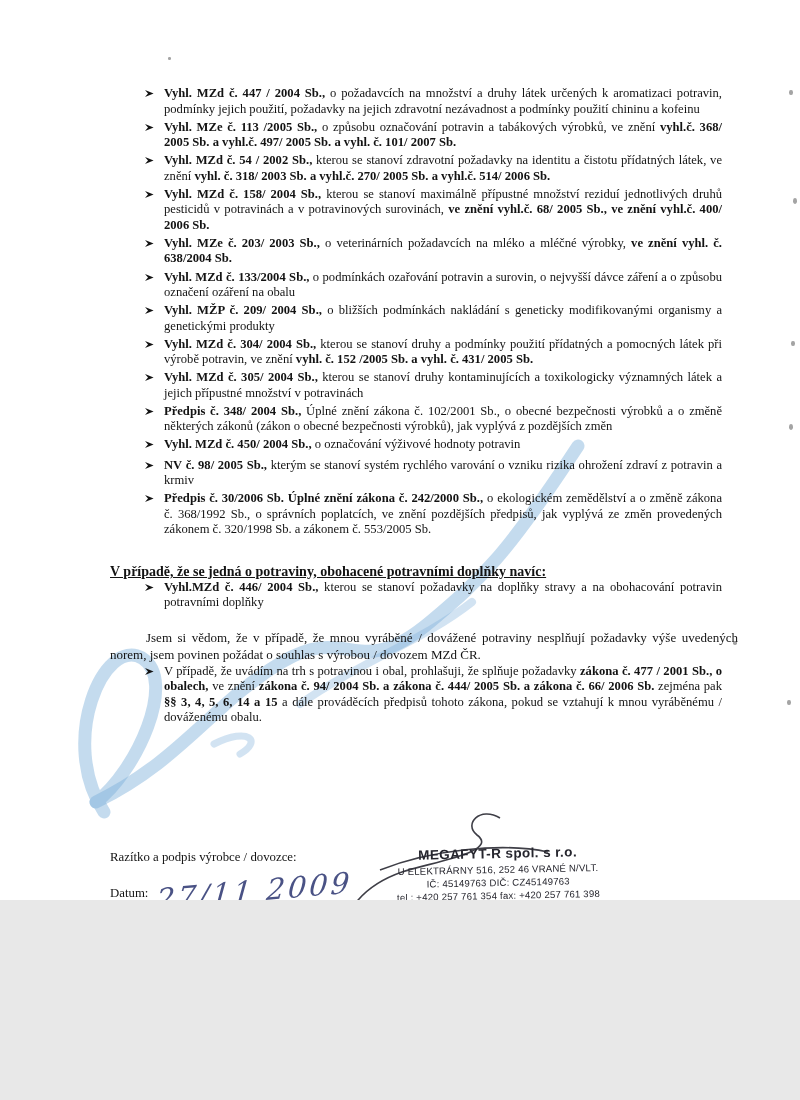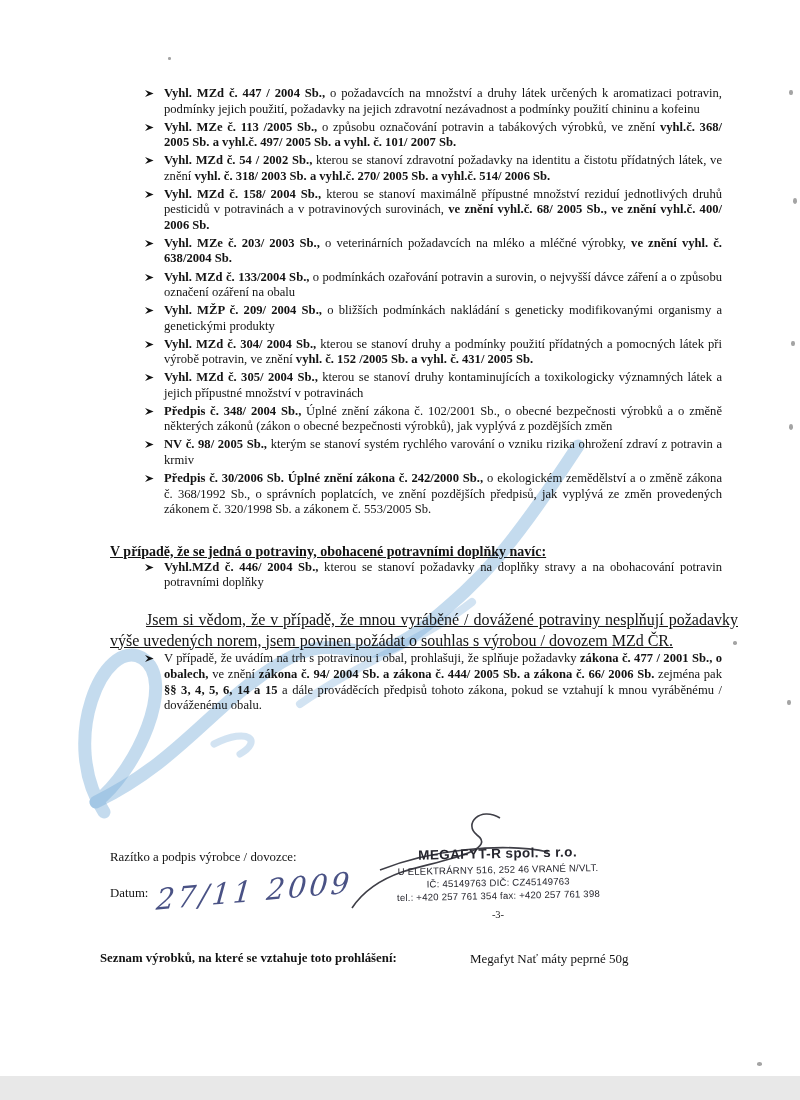--- a/index.html
+++ b/index.html
@@ -1,19 +1,19 @@
 <!DOCTYPE html>
 <html><head>
 <meta charset="utf-8">
 <style>
   * { margin:0; padding:0; box-sizing:border-box; }
   html,body { background:#e8e8e8; }
   .page {
     position:relative;
-    width:800px; height:1076px;
+    width:800px; height:900px;
     margin:0 auto;
     background:#ffffff;
     font-family:"Liberation Serif", serif;
     color:#131313;
     overflow:hidden;
   }
   .watermark { position:absolute; left:0; top:0; pointer-events:none; z-index:0; }
   .flow { position:relative; z-index:1; }
   .reg-list { list-style:none; margin:0 78px 0 145px; }
   .reg-list.first { margin-top:86px; }
@@ -26,22 +26,22 @@
   .marker { flex:0 0 12px; padding-top:2px; }
   .itext { flex:1; }
   .b { font-weight:bold; }
   .subheading {
     margin:26px 78px 0 110px;
     font-size:14px; font-weight:bold;text-decoration:underline;
   }
   .reg-list.supplement { }
   .declaration {
     margin:19px 62px 0 110px;
-    font-size:16px; line-height:1.3;
-    text-align:justify; text-indent:36px;text-decoration:underline;
+    font-size:13px; line-height:1.3;
+    text-align:justify; text-indent:36px;
   }
   .reg-list.packaging { }
   .abs { position:absolute; z-index:2; }
   .label-text { font-size:12.8px; }
   .stamp-sig-label { left:110px; top:850px; }
   .date-label { left:110px; top:886px; }
   .handwritten-date {
     left:156px; top:874px;
     font-family:"DejaVu Serif", serif;
     font-style:italic;
@@ -152,20 +152,26 @@
           <span class="itext"><span class="b">Vyhl. MZd č. 305/ 2004 Sb.,</span><span> kterou se stanoví druhy kontaminujících a toxikologicky významných látek a jejich přípustné množství v potravinách</span></span>
         </li>
 
         <li class="reg-item">
           <span class="marker"><svg width="11" height="11" viewBox="0 0 11 11">
               <polygon points="0,2 8.6,5.5 0,9 3,5.5" fill="#131313"></polygon>
             </svg></span>
           <span class="itext"><span class="b">Předpis č. 348/ 2004 Sb.,</span><span> Úplné znění zákona č. 102/2001 Sb., o obecné bezpečnosti výrobků a o změně některých zákonů (zákon o obecné bezpečnosti výrobků), jak vyplývá z pozdějších změn</span></span>
         </li>
 
+        <li class="reg-item">
+          <span class="marker"><svg width="11" height="11" viewBox="0 0 11 11">
+              <polygon points="0,2 8.6,5.5 0,9 3,5.5" fill="#131313"></polygon>
+            </svg></span>
+          <span class="itext"><span class="b">Vyhl. MZd č. 450/ 2004 Sb.,</span><span> o označování výživové hodnoty potravin</span></span>
+        </li>
 
         <li class="reg-item">
           <span class="marker"><svg width="11" height="11" viewBox="0 0 11 11">
               <polygon points="0,2 8.6,5.5 0,9 3,5.5" fill="#131313"></polygon>
             </svg></span>
           <span class="itext"><span class="b">NV č. 98/ 2005 Sb.,</span><span> kterým se stanoví systém rychlého varování o vzniku rizika ohrožení zdraví z potravin a krmiv</span></span>
         </li>
 
         <li class="reg-item">
           <span class="marker"><svg width="11" height="11" viewBox="0 0 11 11">

